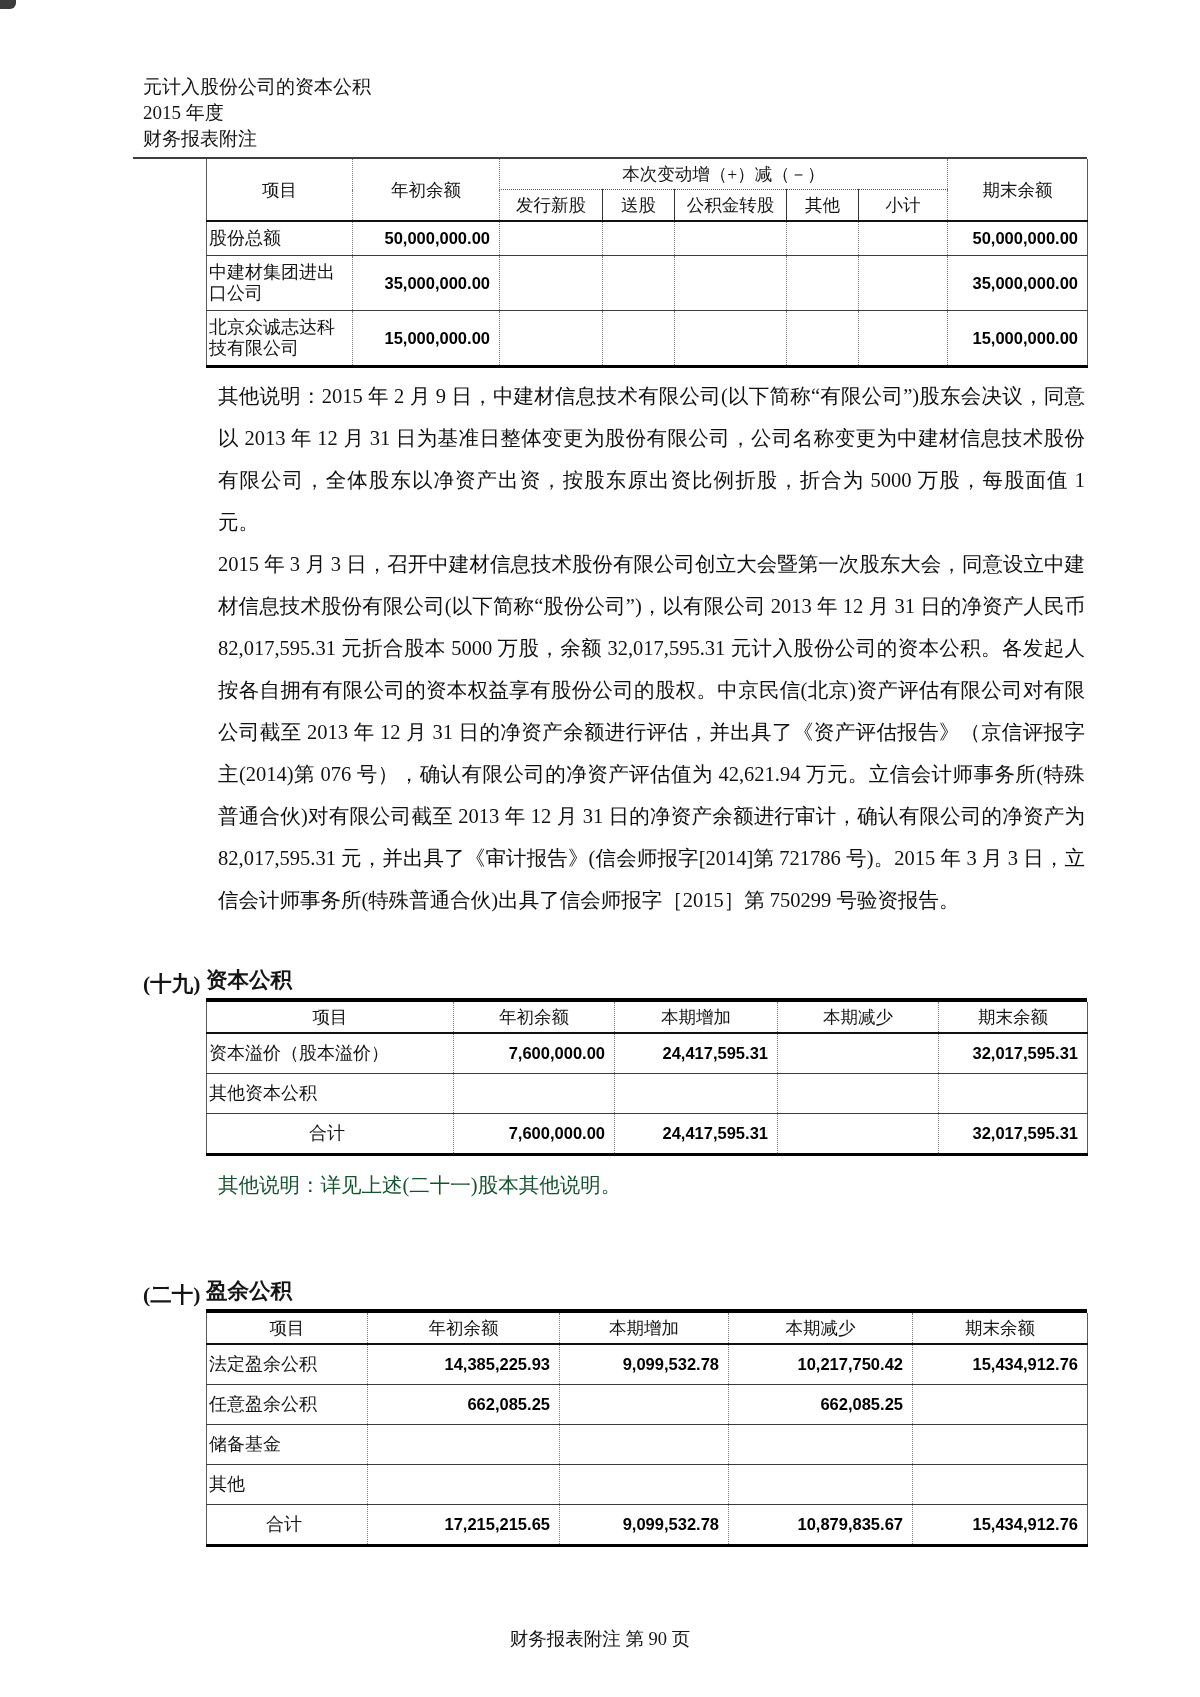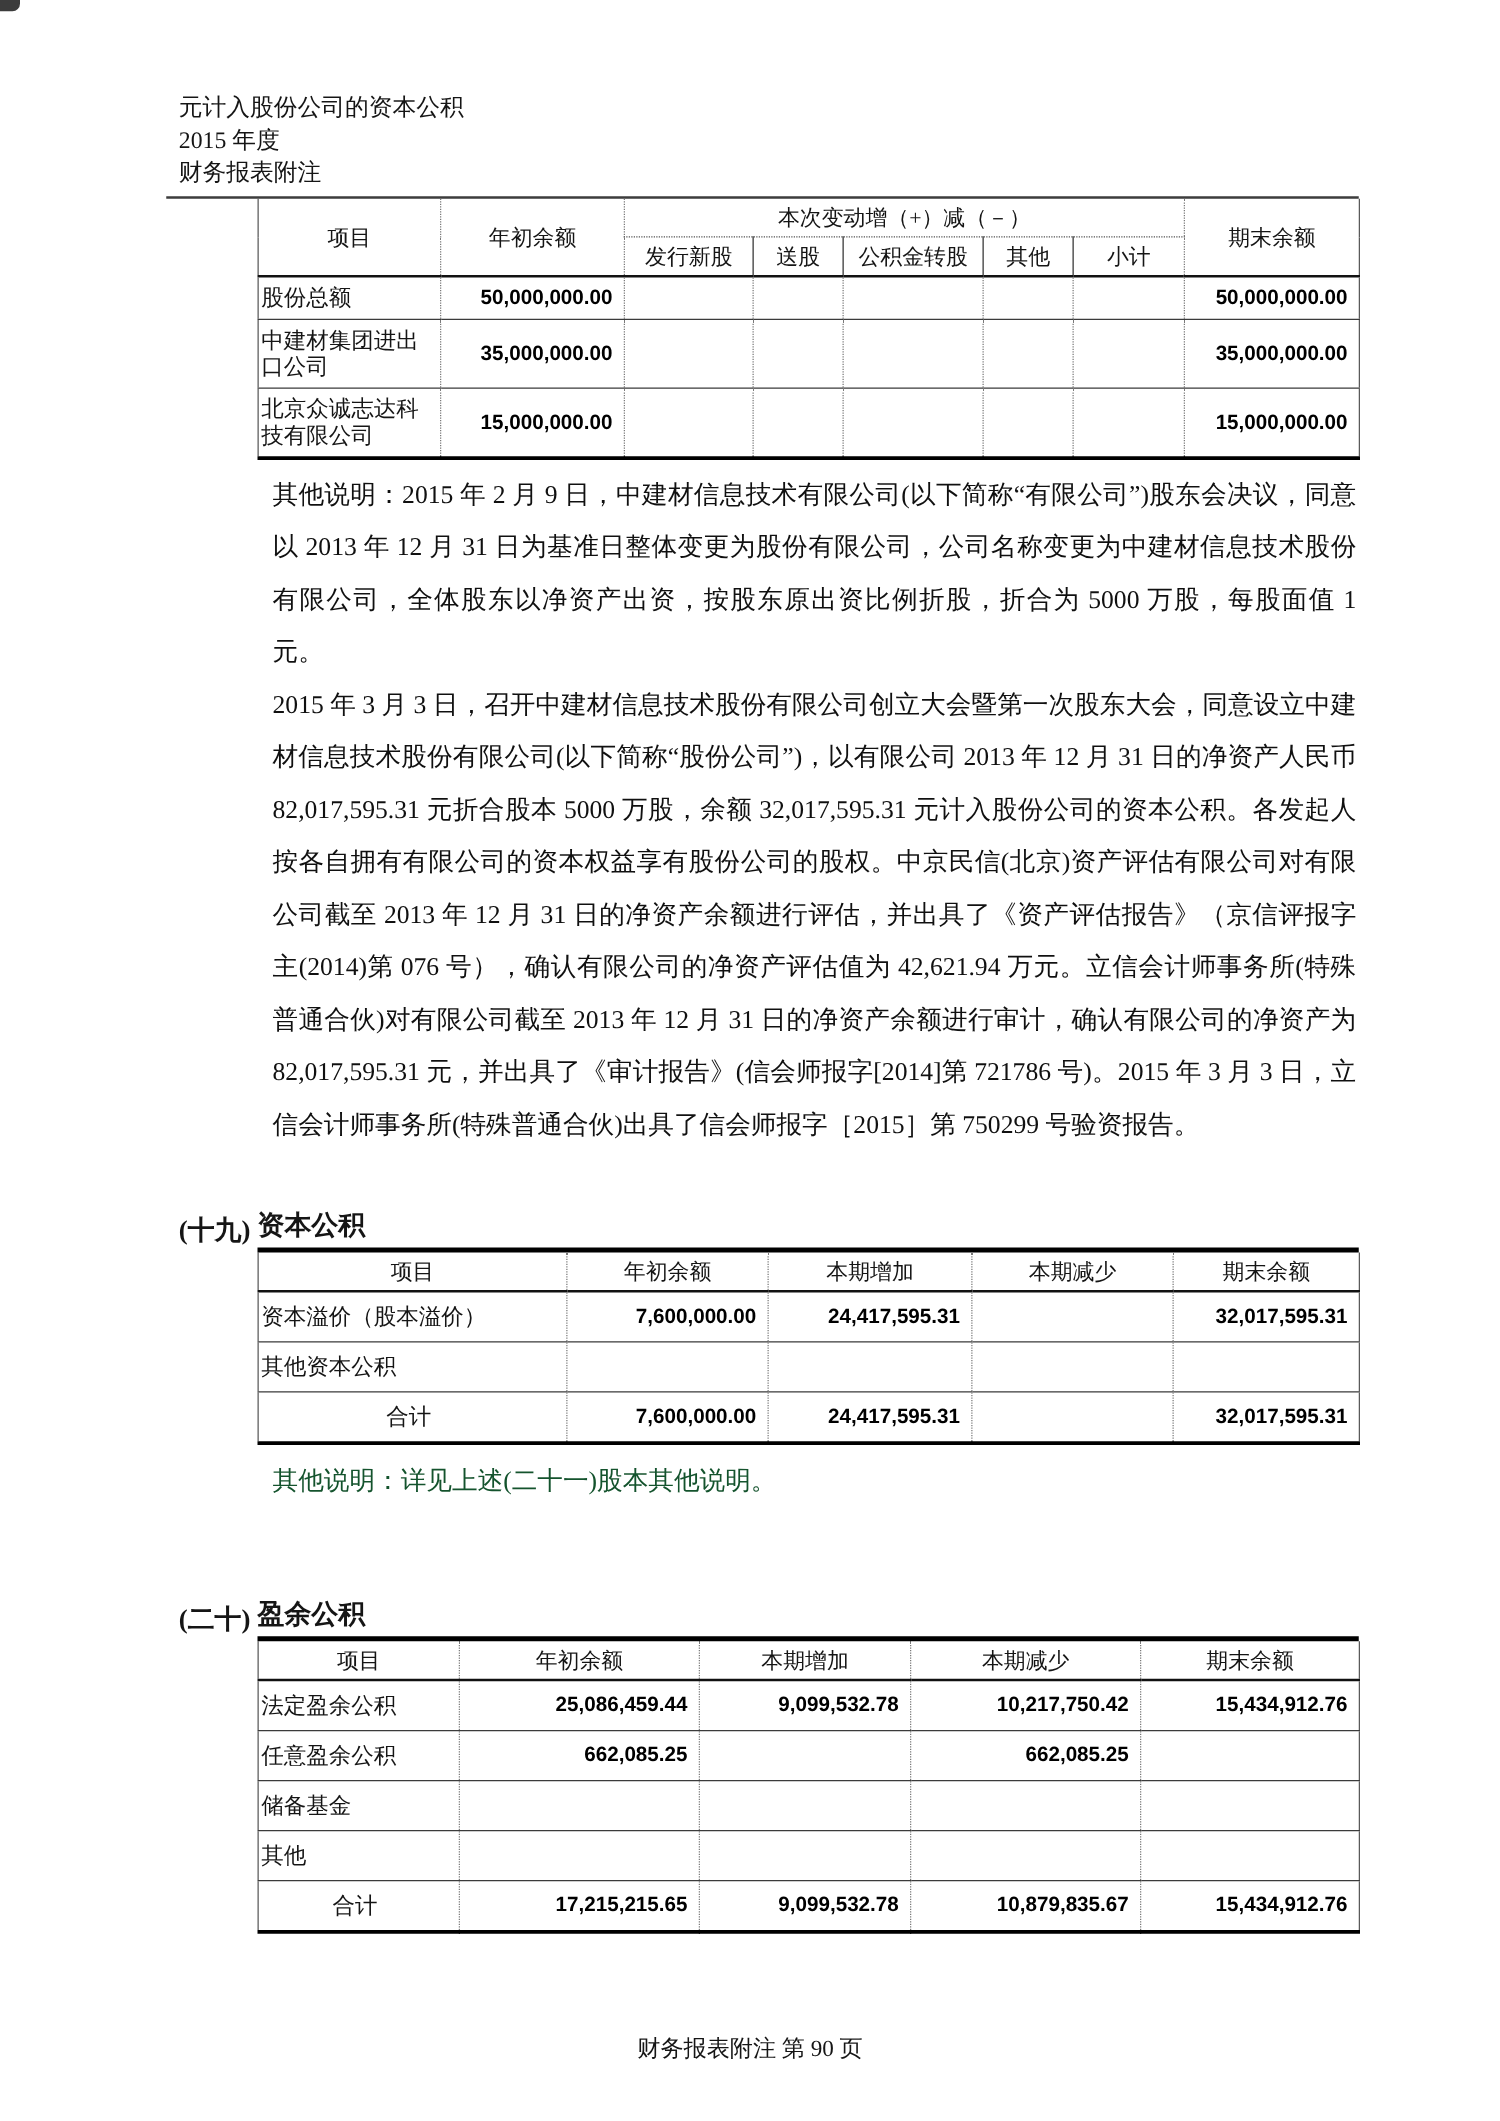--- a/index.html
+++ b/index.html
@@ -218,21 +218,21 @@
         <th>项目</th>
         <th>年初余额</th>
         <th>本期增加</th>
         <th>本期减少</th>
         <th>期末余额</th>
       </tr>
     </thead>
     <tbody>
       <tr>
         <td class="item">法定盈余公积</td>
-        <td class="num">25,086,459.44</td>
+        <td class="num">14,385,225.93</td>
         <td class="num">9,099,532.78</td>
         <td class="num">10,217,750.42</td>
         <td class="num">15,434,912.76</td>
       </tr>
       <tr>
         <td class="item">任意盈余公积</td>
         <td class="num">662,085.25</td>
         <td class="num"></td>
         <td class="num">662,085.25</td>
         <td class="num"></td>

